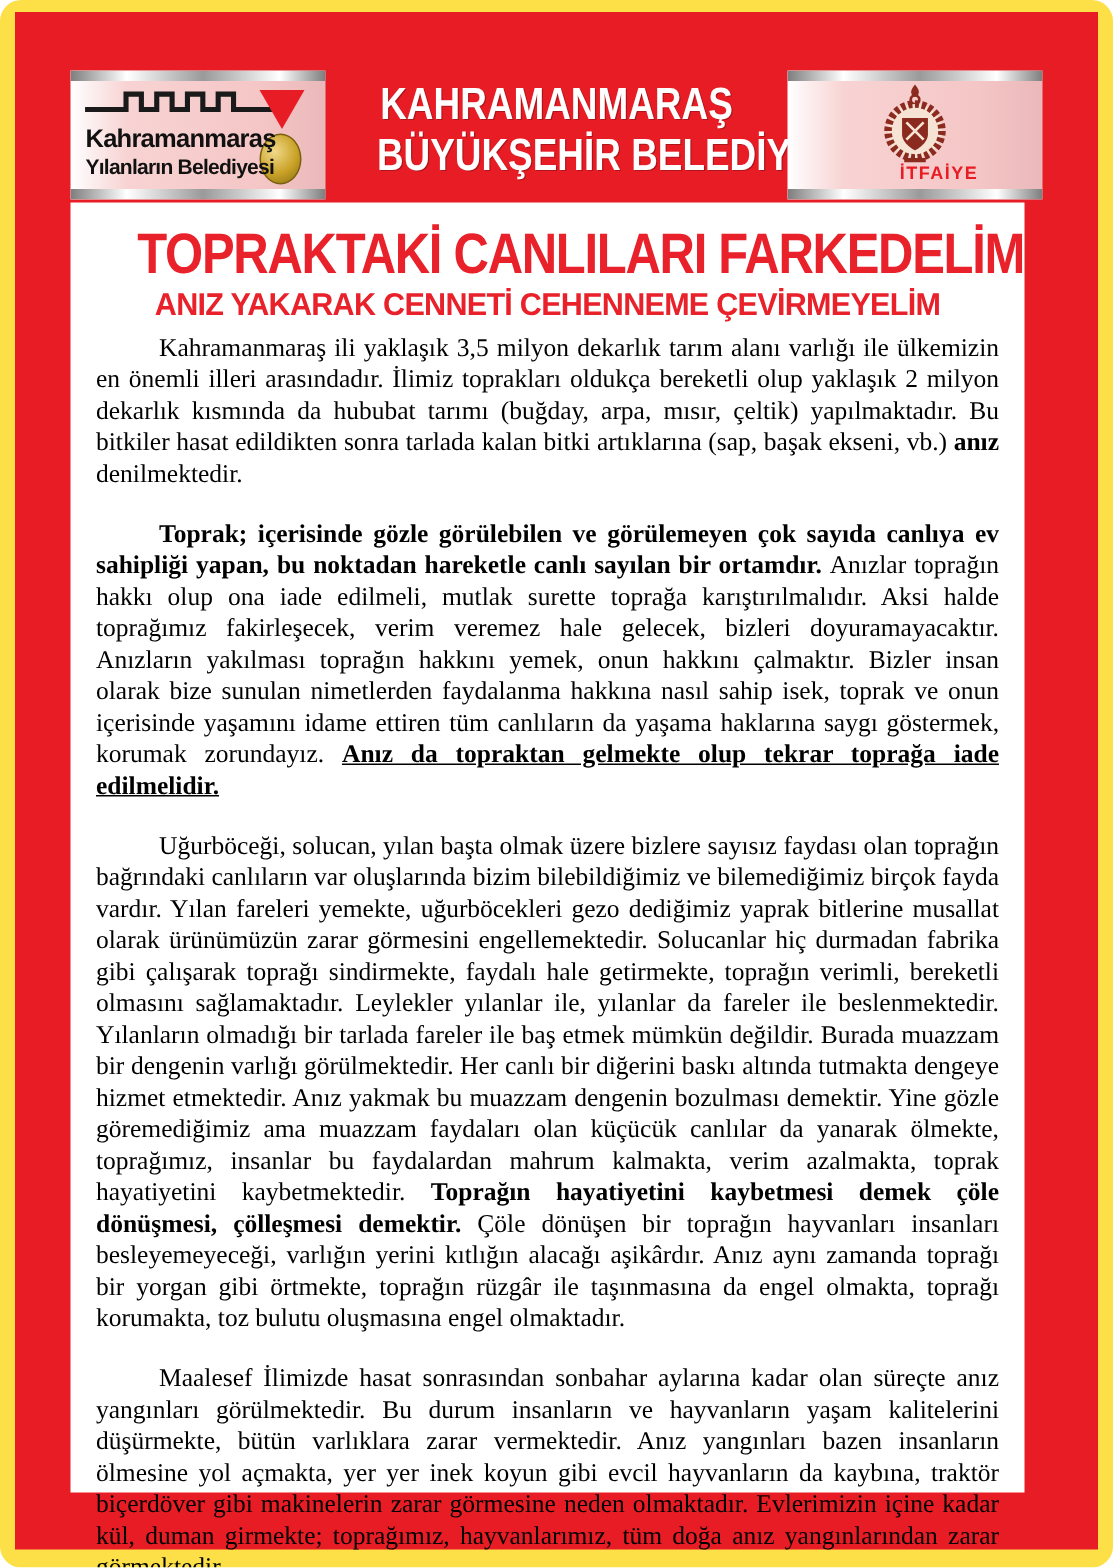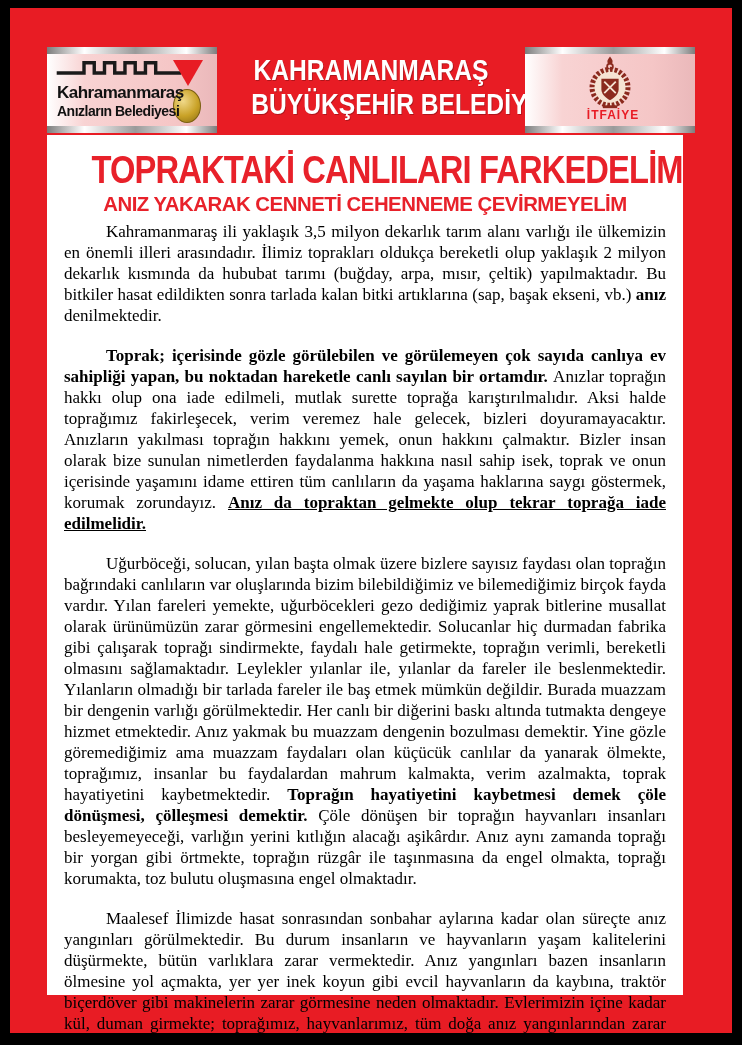--- a/index.html
+++ b/index.html
@@ -1,18 +1,18 @@
 <!DOCTYPE html>
 <html><head>
 <meta charset="utf-8">
 <style>
   html,body{margin:0;padding:0;background:#ffffff;}
   .poster{
-    position:relative;width:742px;height:1045px;background:#000000;
-    font-family:"Liberation Serif", serif;overflow:hidden;
+    position:relative;width:742px;height:1045px;background:#fde047;
+    font-family:"Liberation Serif", serif;overflow:hidden;border-radius:14px;
   }
   .frame{
     position:absolute;left:10px;top:8px;width:722px;height:1025px;
     background:#e81c24;
   }
   
   .logo-box{
     position:absolute;top:39px;width:170px;height:86px;
     background:linear-gradient(to right,#ffffff,#f8d3d3 22%,#f5c6c6 75%,#eab8ba);
     overflow:hidden;
@@ -41,21 +41,21 @@
   .logo-text2{position:absolute;left:10px;top:56px;font-family:"Liberation Sans",sans-serif;
     font-weight:bold;font-size:14px;color:#111;letter-spacing:-0.5px;}
   .header-title{
     position:absolute;left:215px;right:215px;top:45px;text-align:center;color:#ffffff;
     font-family:"Liberation Sans",sans-serif;font-weight:bold;font-size:30px;line-height:34px;
     transform:scaleX(0.82);transform-origin:center;white-space:nowrap;
     text-shadow:1px 1px 0 rgba(0,0,0,0.25);
   }
   .fire-emblem{position:absolute;left:50%;top:8px;transform:translateX(-50%);}
   .fire-label{
-    position:absolute;left:3px;width:100%;top:61px;text-align:center;
+    position:absolute;left:16px;width:100%;top:61px;text-align:center;
     font-family:"Liberation Sans",sans-serif;font-weight:bold;font-size:12px;
     letter-spacing:1px;color:#e81c24;
   }
   
   .content{
     position:absolute;left:37px;top:127px;width:636px;height:860px;background:#ffffff;
   }
   .main-title{
     margin-top:16px;text-align:center;color:#e8212a;
     font-family:"Liberation Sans",sans-serif;font-weight:bold;font-size:38px;line-height:38px;
@@ -80,21 +80,21 @@
   <div class="frame">
 
     <div class="logo-box logo-left">
       <div class="metal-bar metal-top"></div>
       <svg class="crenellation" width="128" height="20" viewBox="0 0 150 22">
         <path d="M2 18 H34 V6 H46 V18 H58 V6 H70 V18 H82 V6 H94 V18 H106 V6 H118 V18 H148" fill="none" stroke="#1a1a1a" stroke-width="4"></path>
       </svg>
       <div class="red-triangle"></div>
       <div class="medal"></div>
       <div class="logo-text1">Kahramanmaraş</div>
-      <div class="logo-text2">Anızların Belediyesi</div>
+      <div class="logo-text2">Yılanların Belediyesi</div>
       <div class="metal-bar metal-bottom"></div>
     </div>
 
     <div class="header-title">
       <div>KAHRAMANMARAŞ</div>
       <div>BÜYÜKŞEHİR BELEDİYESİ</div>
     </div>
 
     <div class="logo-box logo-right">
       <div class="metal-bar metal-top"></div>

